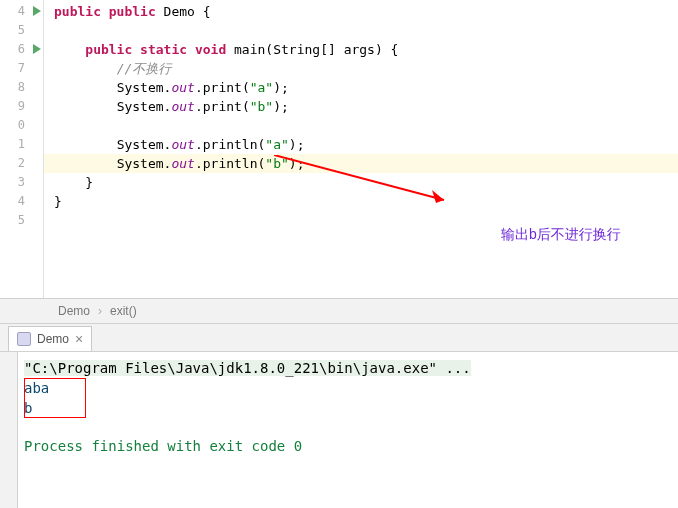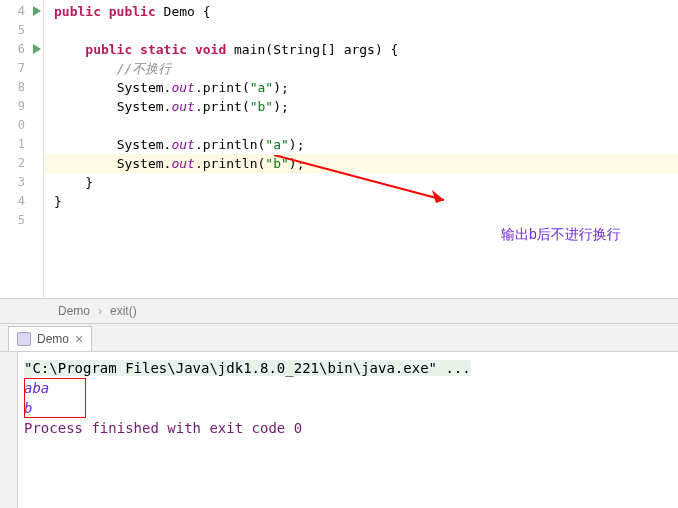--- a/index.html
+++ b/index.html
@@ -147,25 +147,25 @@
       width: 18px;
       background: #f2f2f2;
       border-right: 1px solid #d1d1d1;
     }
     .console-cmd {
       color: #000;
       background: #e8f2e8;
       display: inline;
     }
     .console-text {
-      color: #6d28d9;
-      font-style: italic;
+      color: #0c4a6e;
     }
     .console-process {
-      color: #701a75;
+      color: #15803d;
+      margin-top: 18px;
     }
     .output-box {
       position: absolute;
       border: 1px solid #ff0000;
       left: 24px;
       top: 26px;
       width: 62px;
       height: 40px;
       pointer-events: none;
     }

